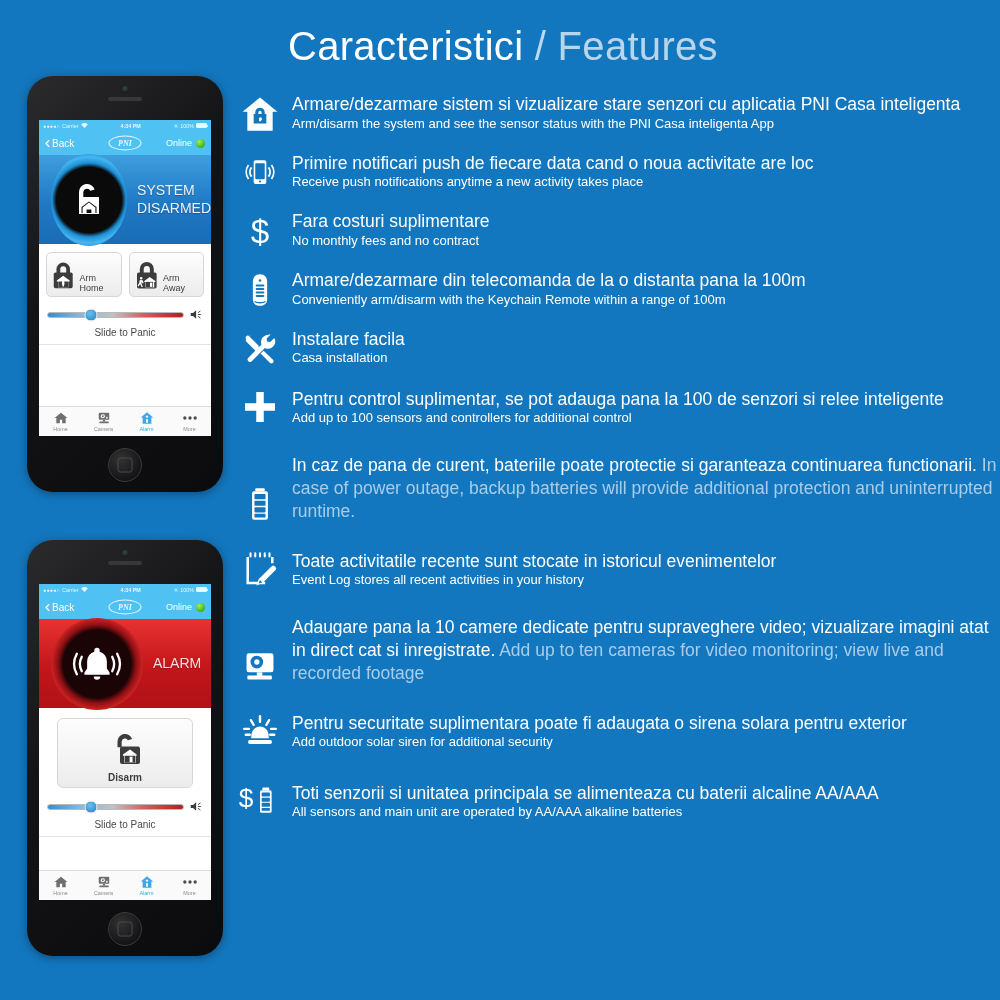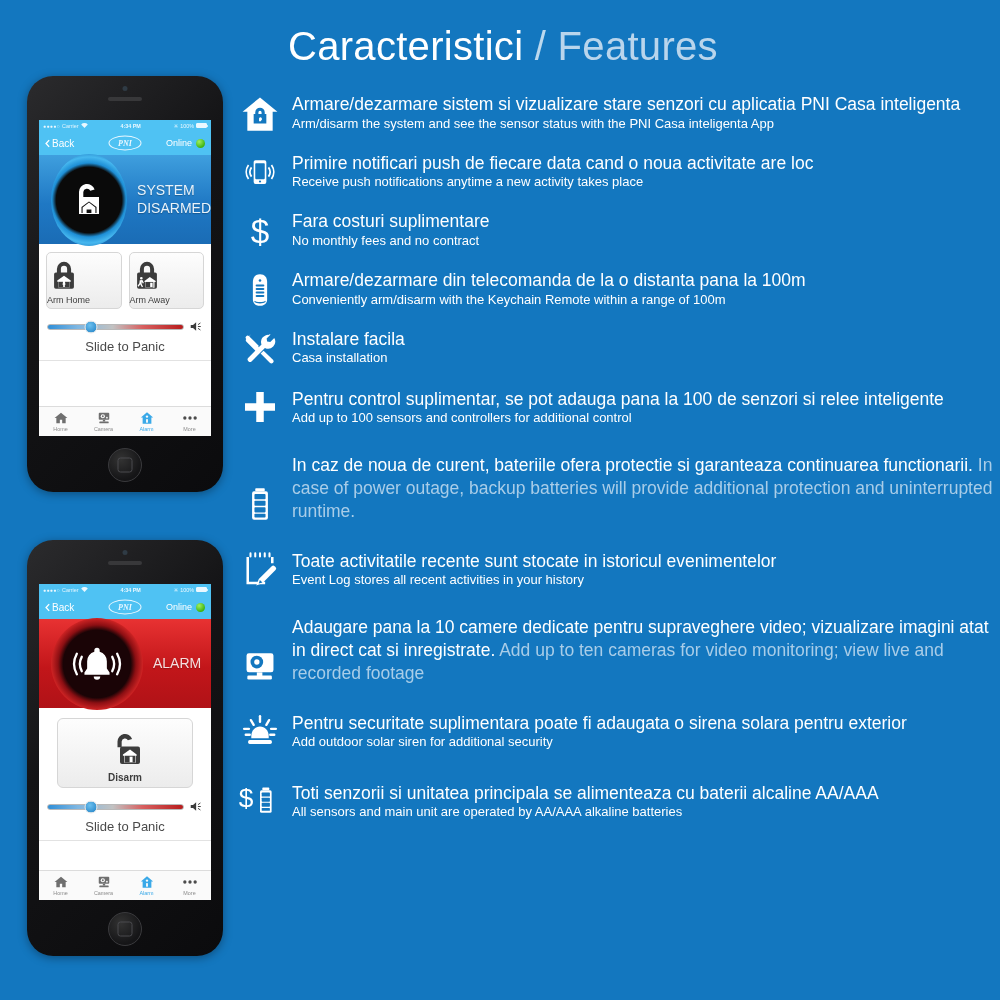--- a/index.html
+++ b/index.html
@@ -182,21 +182,21 @@
     margin-left: 10px; text-shadow: 0 1px 1px rgba(0,0,0,.25);
   }
   .hero-label.alarm { color:#f6dede; }
 
   
   .arm-row { display: flex; gap: 7px; padding: 8px 7px 5px 7px; background:#fff; }
   .arm-btn {
     flex: 1;
     background: linear-gradient(180deg,#fdfdfd,#ececec);
     border: 1px solid #d6d6d6; border-radius: 5px;
-    display: flex; flex-direction: column; align-items: flex-start;
+    display: flex; flex-direction: row; align-items: flex-end;
     padding: 6px 0 3px 0;
   }
   .arm-btn .lbl { font-size: 9px; color:#3d3d3d; margin-top: 2px; }
   .disarm-wrap { padding: 10px 18px 6px 18px; background:#fff;font-weight:bold; }
   .disarm-btn {
     background: linear-gradient(180deg,#fdfdfd,#ececec);
     border: 1px solid #d6d6d6; border-radius: 6px;
     display:flex; flex-direction:column; align-items:center;
     padding: 10px 0 4px 0;
   }
@@ -212,21 +212,21 @@
     flex:1; height: 6px; border-radius: 3px;
     background: linear-gradient(90deg,#2f8fd8 0%,#7fb7e2 22%,#c2c2c2 48%,#d76060 70%,#b81c1c 100%);
     position: relative; border: .5px solid #b9b9b9;
   }
   .panic-knob {
     position:absolute; left: 32%; top: 50%; transform: translate(-50%,-50%);
     width: 13px; height: 13px; border-radius:50%;
     background: radial-gradient(circle at 40% 35%, #6cc0ef, #1d7fc4);
     border: 1px solid #e9e9e9;
   }
-  .panic-label { text-align:center; font-size: 13px; color:#4a4a4a; margin-top: 3px; }
+  .panic-label { text-align:center; font-size: 10px; color:#4a4a4a; margin-top: 3px; }
 
   
   .tabbar {
     margin-top: auto;
     height: 30px; background:#fafafa; border-top: 1px solid #dcdcdc;
     display:flex;
   }
   .tab { flex:1; display:flex; flex-direction:column; align-items:center; justify-content:center; gap:1px; }
   .tab .t-lbl { font-size: 5.4px; color:#8b8b8b; }
   .tab.active .t-lbl { color:#3aa9e8; }
@@ -334,21 +334,21 @@
         <svg width="38" height="38" viewBox="0 0 48 48">
           <rect class="white" x="18" y="4" width="12" height="4" rx="1"></rect>
           <rect class="white" x="14" y="8" width="20" height="36" rx="2.5"></rect>
           <rect fill="#1377bf" x="17" y="11.5" width="14" height="6.5" rx="1"></rect>
           <rect fill="#1377bf" x="17" y="19.8" width="14" height="6.5" rx="1"></rect>
           <rect fill="#1377bf" x="17" y="28.1" width="14" height="6.5" rx="1"></rect>
           <rect fill="#1377bf" x="17" y="36.4" width="14" height="4.6" rx="1"></rect>
         </svg>
       </div>
       <div class="f-text">
-        <span class="mixed"><span>In caz de noua de curent, bateriile ofera protectie si garanteaza continuarea functionarii.</span> <span class="en-inline">In case of power outage, backup batteries will provide additional protection  and uninterrupted runtime.</span></span>
+        <span class="mixed"><span>In caz de pana de curent, bateriile poate protectie si garanteaza continuarea functionarii.</span> <span class="en-inline">In case of power outage, backup batteries will provide additional protection  and uninterrupted runtime.</span></span>
       </div>
     </div>
 
     <div class="feature gap-lg">
       <div class="f-icon">
         <svg width="38" height="38" viewBox="0 0 48 48">
           <path class="white" d="M12 3v4M18 3v4M24 3v4M30 3v4M36 3v4" stroke="#fff" stroke-width="2.6" stroke-linecap="round"></path>
           <path class="white" d="M8 7h32v7H8z" opacity="0"></path>
           <path fill="none" stroke="#fff" stroke-width="3.2" d="M39.5 7.5v8M8.5 7.5v33h22"></path>
           <path class="white" d="M38.8 19.2 22.5 35.5l-3.2 8 8-3.2 16.3-16.3a2.6 2.6 0 0 0 0-3.7l-1.1-1.1a2.6 2.6 0 0 0-3.7 0z"></path>

